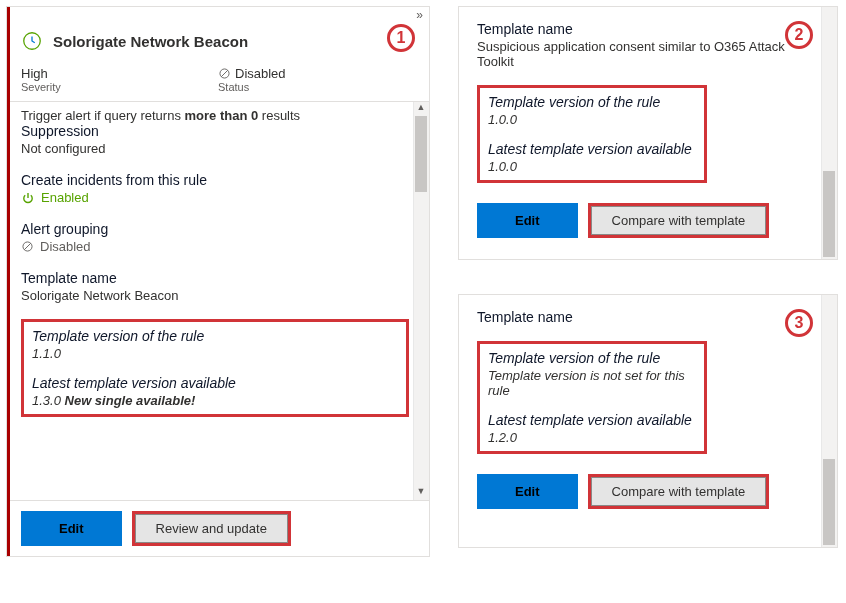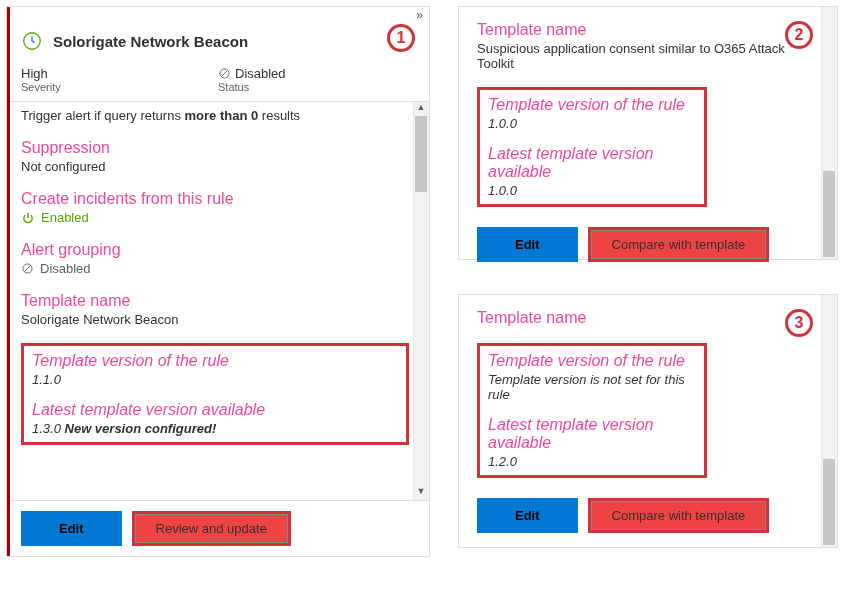--- a/index.html
+++ b/index.html
@@ -22,29 +22,29 @@
   .cell .val { font-size:13px; display:flex; align-items:center; gap:4px;}
   .cell .lab { font-size:11px; color:#605e5c; }
   .hr { height:1px; background:#e1dfdd; }
 
   .scroll { position:relative; padding:6px 20px 6px 14px; height:398px; }
   .scroll .sbar { position:absolute; right:0; top:0; bottom:0; width:16px; background:#f3f2f1; border-left:1px solid #e8e8e8;}
   .scroll .thumb { position:absolute; right:2px; width:12px; background:#c8c6c4; }
   .scroll .arrow { position:absolute; right:2px; width:12px; height:14px; color:#605e5c; font-size:9px; text-align:center; }
 
   .blk { margin-bottom:16px; }
-  .blk .bt { color:#ec4899; font-size:16px; margin-bottom:2px;}
+  .blk .bt { color:#0f172a; font-size:14px; margin-bottom:2px;}
   .blk .bv { font-size:13px; }
 
   .redbox { border:3px solid #d13438; padding:6px 8px; margin-bottom:10px;font-style:italic;}
   .redbox-outer { border:3px solid #d13438; display:inline-block;}
 
   .btnrow { display:flex; gap:10px; padding:10px 14px; }
   .btn-primary { background:#0078d4; color:#000000; border:none; font-weight:600; font-size:13px; padding:6px 38px; cursor:pointer; }
-  .btn-secondary { background:#ef4444; color:#323130; border:1px solid #8a8886; font-size:13px; padding:6px 20px; cursor:pointer; }
+  .btn-secondary { background:#e5e5e5; color:#323130; border:1px solid #8a8886; font-size:13px; padding:6px 20px; cursor:pointer; }
 
   .mini { border:1px solid #e1dfdd; position:relative; padding:14px 20px 12px 18px;}
   .mini .zigzag { position:absolute; left:0; right:0; top:-1px; height:8px;
     background:linear-gradient(-45deg,#fff 5px,transparent 0),linear-gradient(45deg,#fff 5px,transparent 0);
     background-size:10px 10px; background-repeat:repeat-x; background-position:top;
   }
   .mini .sbar2 { position:absolute; right:0; top:0; bottom:0; width:16px; background:#f3f2f1; border-left:1px solid #e8e8e8;}
   .mini .thumb2 { position:absolute; right:2px; width:12px; background:#c8c6c4; }
 
   .numbadge { position:absolute; width:28px; height:28px; border:3px solid #d13438; border-radius:50%;
@@ -88,21 +88,21 @@
       </div>
       <div class="hr"></div>
 
       <div class="scroll">
         <div class="sbar">
           <div class="arrow" style="top:0">▲</div>
           <div class="thumb" style="top:14px;height:76px"></div>
           <div class="arrow" style="bottom:0">▼</div>
         </div>
 
-        <div style="font-size:13px;margin-bottom:16px">
+        <div style="font-size:13px;">
           <span>Trigger alert if query returns </span><b>more than 0</b><span> results</span>
         </div>
 
         <div class="blk">
           <div class="bt">Suppression</div>
           <div class="bv">Not configured</div>
         </div>
         <div class="blk">
           <div class="bt">Create incidents from this rule</div>
           <div class="bv" style="display:flex;align-items:flex-end;gap:6px">
@@ -129,21 +129,21 @@
         </div>
 
         <div class="redbox">
           <div class="blk" style="margin-bottom:14px">
             <div class="bt">Template version of the rule</div>
             <div class="bv">1.1.0</div>
           </div>
           <div class="blk" style="margin-bottom:0">
             <div class="bt">Latest template version available</div>
             <div class="bv">
-              <span>1.3.0 </span><b>New version configured!</b>
+              <span>1.3.0 </span><b>New single available!</b>
             </div>
           </div>
         </div>
       </div>
 
       <div class="hr"></div>
       <div class="btnrow">
         <button class="btn-primary">Edit</button>
         <span class="redbox-outer">
           <button class="btn-secondary">Review and update</button>

